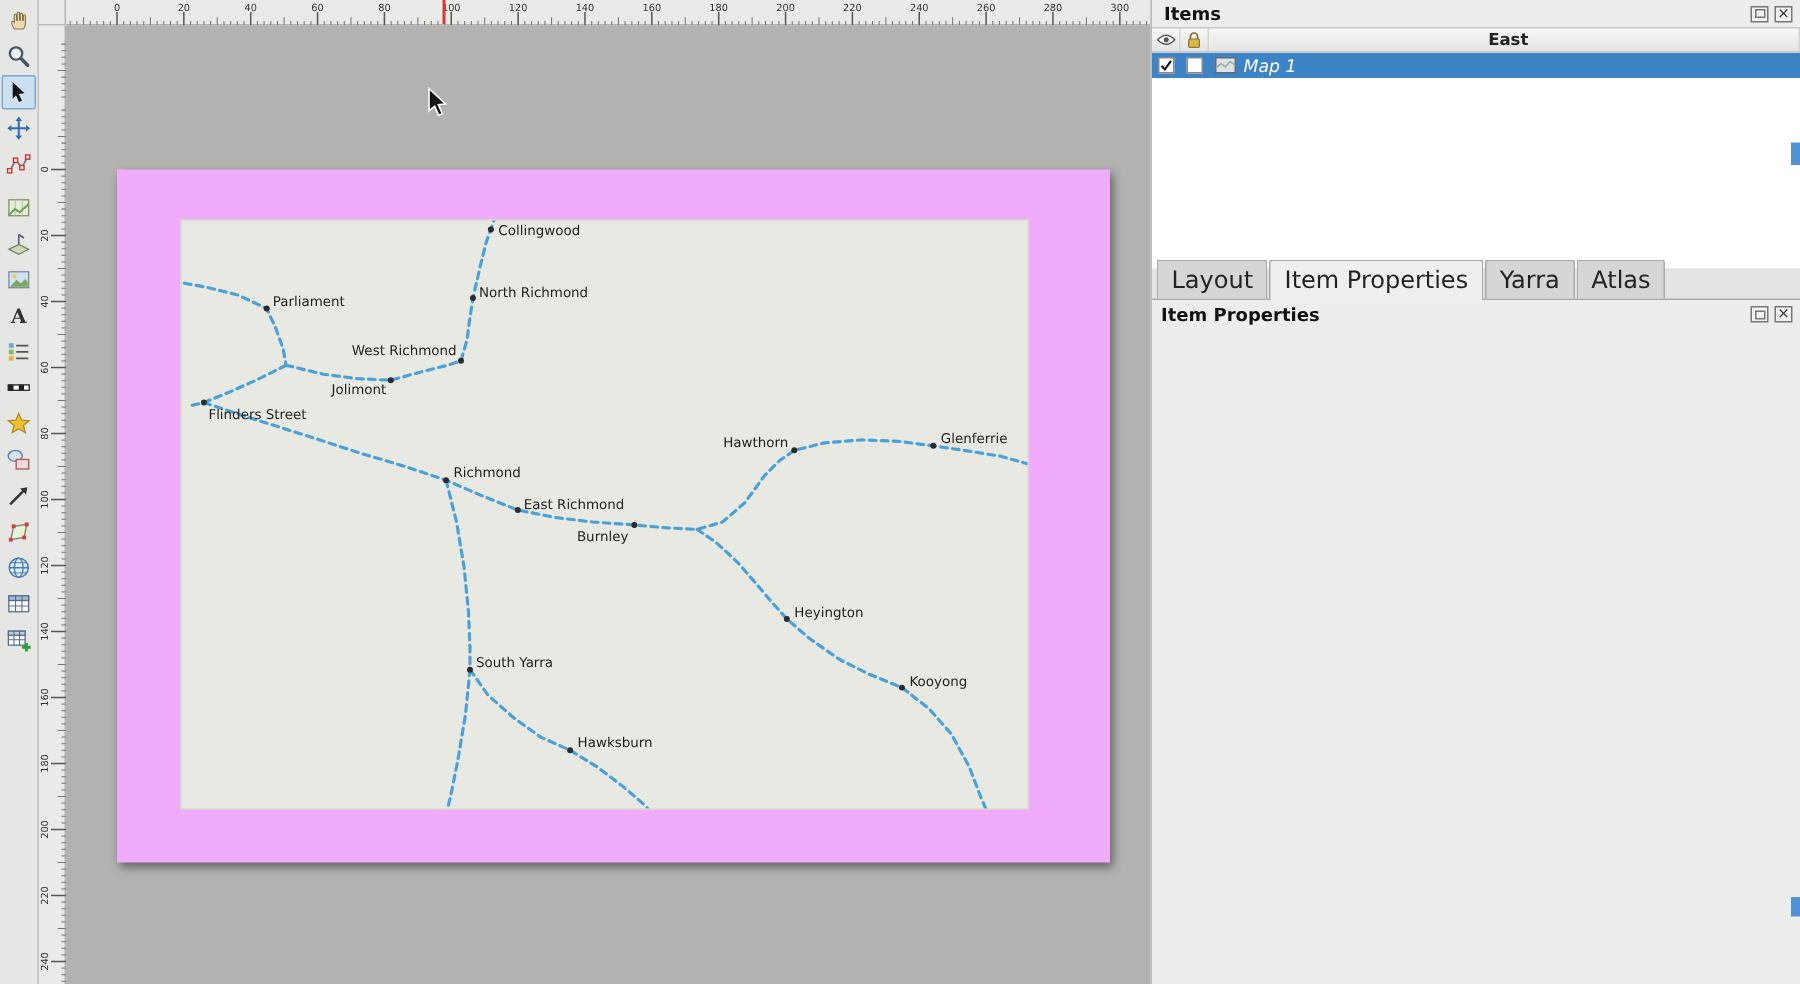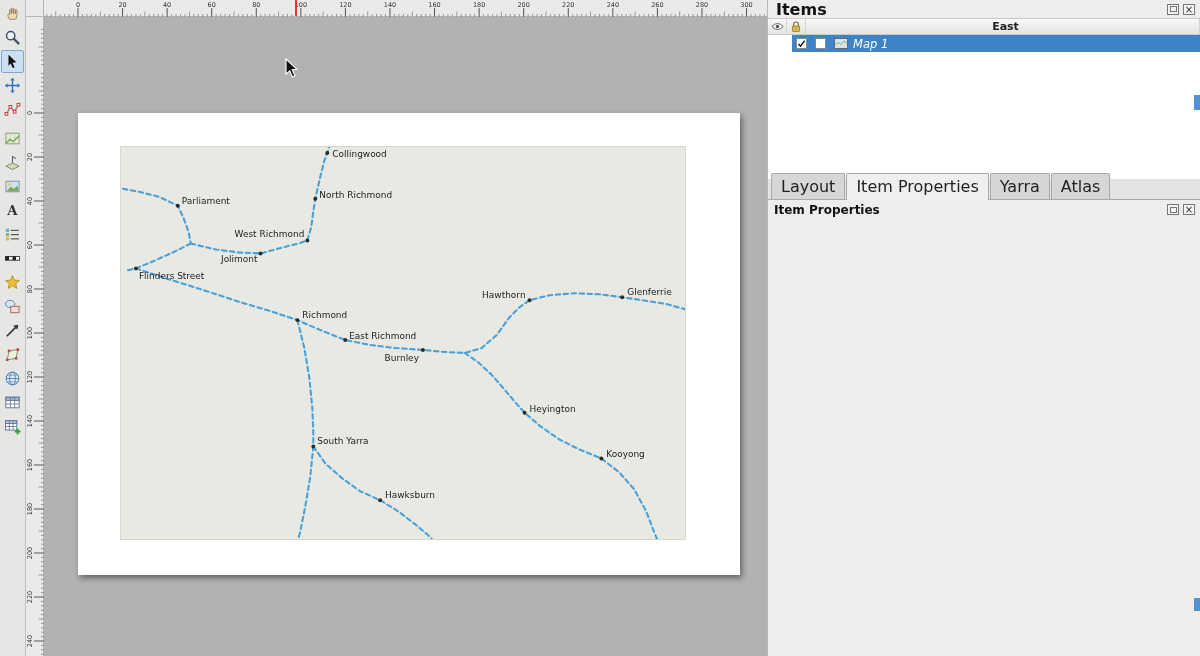--- a/index.html
+++ b/index.html
@@ -21,49 +21,49 @@
           border-right:1px solid #b5b5b3;border-bottom:1px solid #b5b5b3;box-sizing:border-box;}
   #ruler-top{position:absolute;left:44px;top:0;width:723px;height:17px;background:#eaeae8;
              border-bottom:1px solid #b5b5b3;box-sizing:border-box;}
   #ruler-left{position:absolute;left:26px;top:17px;width:18px;height:639px;background:#eaeae8;
               border-right:1px solid #b5b5b3;box-sizing:border-box;}
   #ruler-top svg,#ruler-left svg{display:block;}
   #ruler-marker{position:absolute;left:251px;top:0;width:2px;height:16px;background:#e03535;}
 
   
   #canvas{position:absolute;left:44px;top:17px;width:723px;height:639px;background:#b2b2b0;overflow:hidden;}
-  #page{position:absolute;left:34px;top:96px;width:662px;height:462px;background:#ffffff;
+  #page{position:absolute;left:34px;top:96px;width:662px;height:462px;background:#f0abfc;
         box-shadow:2px 3px 6px rgba(0,0,0,0.45);}
   #map-item{position:absolute;left:42px;top:33px;width:566px;height:394px;background:#e9e9e3;
             box-sizing:border-box;border:1px solid #d6d6cd;}
   #map-svg{width:100%;height:100%;display:block;}
   #cursor{position:absolute;left:241px;top:41px;}
 
   
   #right-panel{position:absolute;left:767px;top:0;width:433px;height:656px;background:#ededeb;
                border-left:1px solid #b8b8b6;box-sizing:border-box;}
   .panel-title{position:absolute;left:0;top:0;right:0;height:18px;display:flex;align-items:center;
                justify-content:space-between;padding:0 5px 0 8px;box-sizing:border-box;}
-  .panel-title .t{font-size:16px;font-weight:bold;color:#111;}
+  .panel-title .t{font-size:12px;font-weight:bold;color:#111;}
   .dock-btns{display:flex;align-items:center;}
   .dock-btn{width:12px;height:11px;border:1px solid #777;background:#f2f2f0;display:flex;
             align-items:center;justify-content:center;margin-left:4px;font-size:10px;line-height:9px;
             color:#333;box-sizing:border-box;}
   .dock-btn.float::before{content:"";display:block;width:5px;height:4px;border:1px solid #777;}
 
   #items-header{position:absolute;left:0;top:18px;right:0;height:17px;
                 background:linear-gradient(#f8f8f7,#e4e4e2);border-top:1px solid #c9c9c7;
                 border-bottom:1px solid #c9c9c7;display:flex;align-items:stretch;box-sizing:border-box;
                 font-size:11px;font-weight:bold;color:#222;}
   #items-header .hc{display:flex;align-items:center;justify-content:center;box-sizing:border-box;
                     border-right:1px solid #d4d4d2;}
   .hc.c1,.hc.c2{width:19px;}
   .hc.c3{flex:1;justify-content:flex-start;padding-left:6px;border-right:none;}
 
-  #items-list{position:absolute;left:0;top:35px;right:0;height:144px;background:#fff;overflow:hidden;padding-left:24px;}
+  #items-list{position:absolute;left:0;top:35px;right:0;height:144px;background:#fff;overflow:hidden;}
   .item-row{display:flex;align-items:center;height:17px;font-size:11.5px;color:#222;}
   .item-row.selected{background:#3d84c6;color:#fff;}
   .cell{display:flex;align-items:center;}
   .cell.c1,.cell.c2{width:19px;justify-content:center;}
   .cell.c3{flex:1;padding-left:4px;}
   .cbx{width:11px;height:11px;background:#fff;border:1px solid #888;display:flex;align-items:center;
        justify-content:center;box-sizing:border-box;}
   .row-label{font-style:italic;margin-left:5px;white-space:nowrap;}
 
   #tabbar{position:absolute;left:0;top:179px;right:0;height:21px;display:flex;align-items:flex-end;

